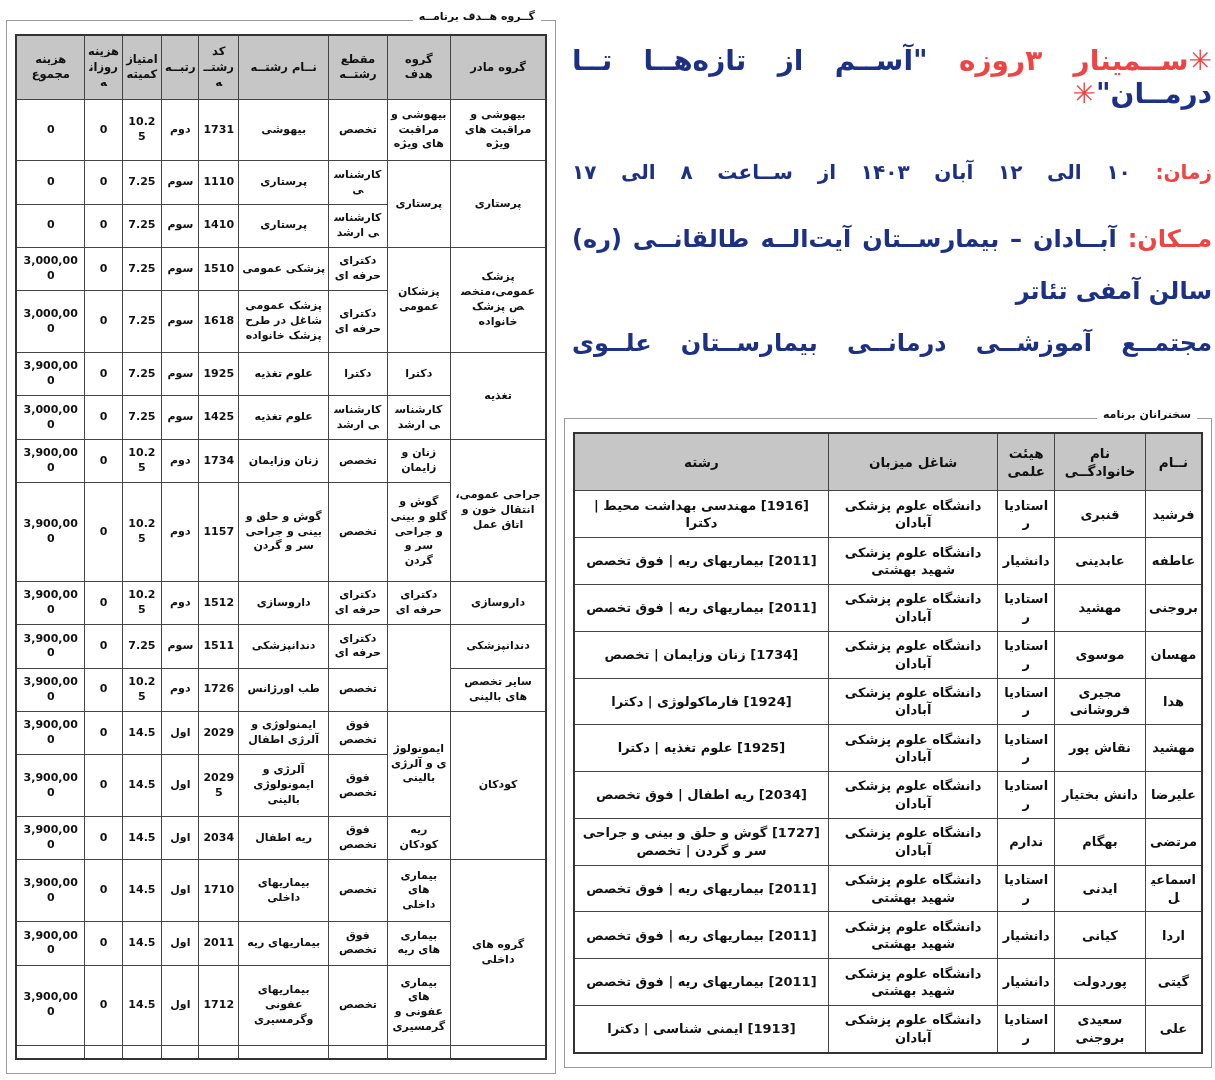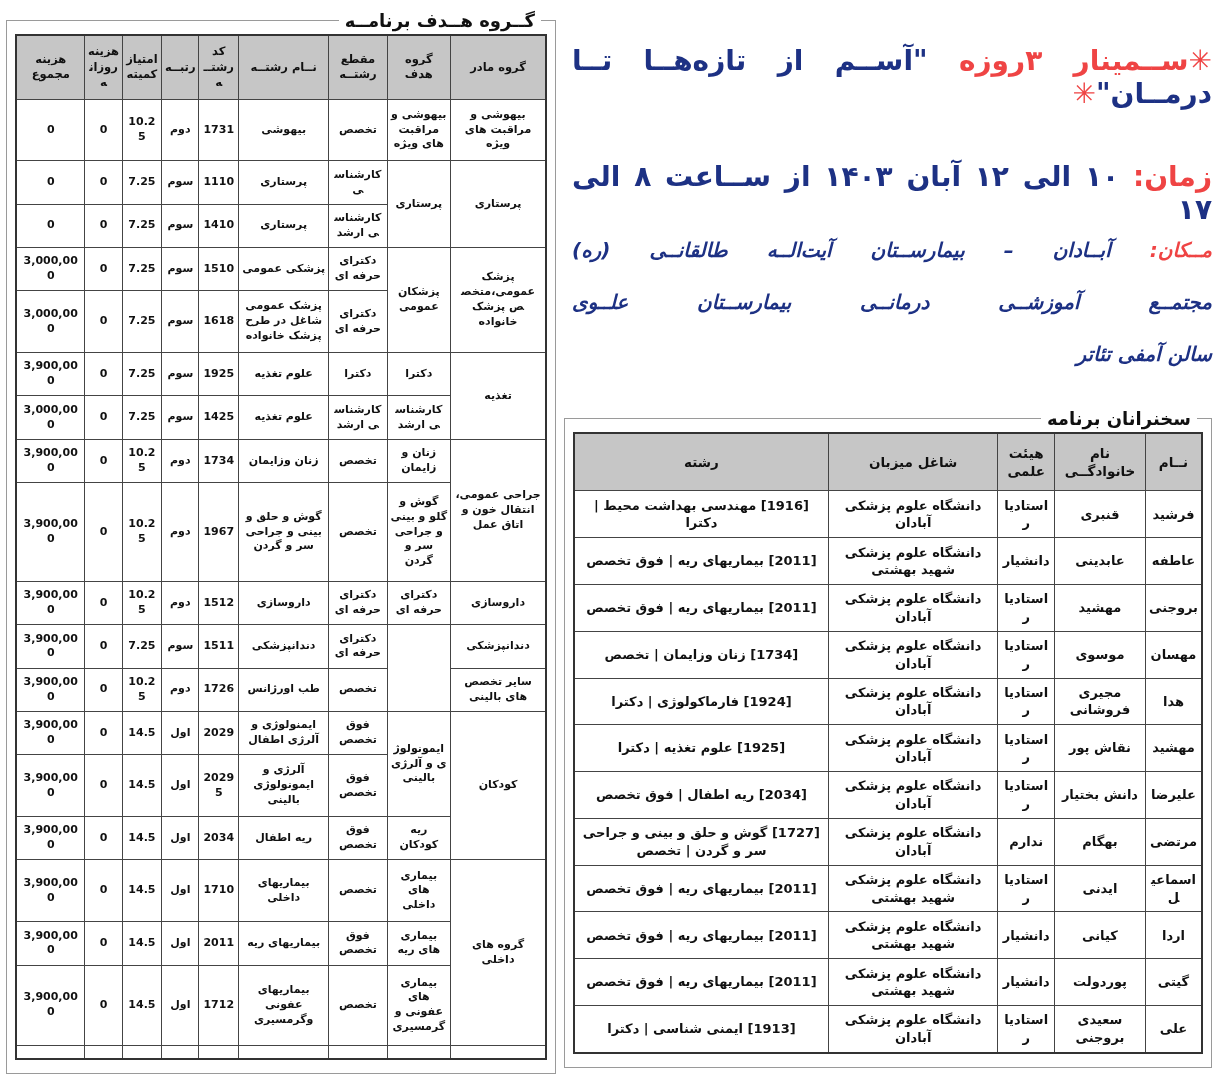--- a/index.html
+++ b/index.html
@@ -4,21 +4,21 @@
 <style>
   html,body{margin:0;padding:0;}
   body{
     width:1215px;height:1080px;position:relative;background:#ffffff;
     font-family:"DejaVu Sans", sans-serif;color:#111;overflow:hidden;
   }
   
   .groupbox{position:absolute;border:1px solid #9a9a9a;background:#fff;}
   .groupbox-label{
     position:absolute;top:-11px;right:14px;background:#fff;padding:0 6px;
-    font-weight:bold;font-size:18px;color:#111;direction:rtl;white-space:nowrap;
+    font-weight:bold;font-size:11px;color:#111;direction:rtl;white-space:nowrap;
   }
   #left-groupbox{left:6px;top:20px;width:548px;height:1052px;}
   #right-groupbox{left:564px;top:418px;width:646px;height:648px;}
 
   
   table.data{
     direction:rtl;border-collapse:collapse;table-layout:fixed;
     width:calc(100% - 16px);height:calc(100% - 26px);margin:13px 8px;
     border:2px solid #333;
   }
@@ -33,22 +33,22 @@
   #speakers-table{font-size:13px;}
   #speakers-table th{font-size:13.5px;padding:10px 2px;}
   table.data td:empty{padding:0;height:12px;}
 
   
   .rtl-line{
     position:absolute;left:572px;width:640px;direction:rtl;font-weight:bold;
     text-align:justify;text-align-last:justify;
   }
   #seminar-title{top:44px;font-size:28px;}
-  #time-line{top:160px;font-size:28px;}
-  #location-block{top:224px;font-size:20px;line-height:52px;font-style:italic;}
+  #time-line{top:160px;font-size:20px;}
+  #location-block{top:213px;font-size:24px;line-height:52px;}
   #location-line3{text-align-last:right;}
   .cyan{color:#ef4444;}
   .navy{color:#1d3184;}
 </style>
 </head>
 <body>
 
 <div class="groupbox" id="left-groupbox">
   <div class="groupbox-label">گــروه هــدف برنامــه</div>
   <table class="data" id="target-table">
@@ -157,21 +157,21 @@
           <td>1734</td>
           <td>دوم</td>
           <td>10.25</td>
           <td>0</td>
           <td>3,900,000</td>
         </tr>
         <tr>
           <td>گوش و گلو و بینی و جراحی سر و گردن</td>
           <td>تخصص</td>
           <td>گوش و حلق و بینی و جراحی سر و گردن</td>
-          <td>1967</td>
+          <td>1157</td>
           <td>دوم</td>
           <td>10.25</td>
           <td>0</td>
           <td>3,900,000</td>
         </tr>
         <tr>
           <td>داروسازی</td>
           <td>دکترای حرفه ای</td>
           <td>دکترای حرفه ای</td>
           <td>داروسازی</td>
@@ -283,22 +283,22 @@
 </div>
 
 <div class="rtl-line" id="time-line">
   <span class="cyan">زمان:</span><span class="navy"> ۱۰ الی ۱۲ آبان ۱۴۰۳ از ســاعت ۸ الی ۱۷</span>
 </div>
 
 <div class="rtl-line" id="location-block">
   <div>
     <span class="cyan">مــکان:</span><span class="navy"> آبــادان – بیمارســتان آیت‌الــه طالقانــی (ره)</span>
   </div>
+  <div class="navy" id="location-line3">سالن آمفی تئاتر</div>
   <div class="navy">مجتمــع آموزشــی درمانــی بیمارســتان علــوی</div>
-  <div class="navy" id="location-line3">سالن آمفی تئاتر</div>
 </div>
 
 <div class="groupbox" id="right-groupbox">
   <div class="groupbox-label">سخنرانان برنامه</div>
   <table class="data" id="speakers-table">
     <colgroup>
       <col style="width:9%">
         <col style="width:14.5%">
         <col style="width:9%">
       <col style="width:27%">

